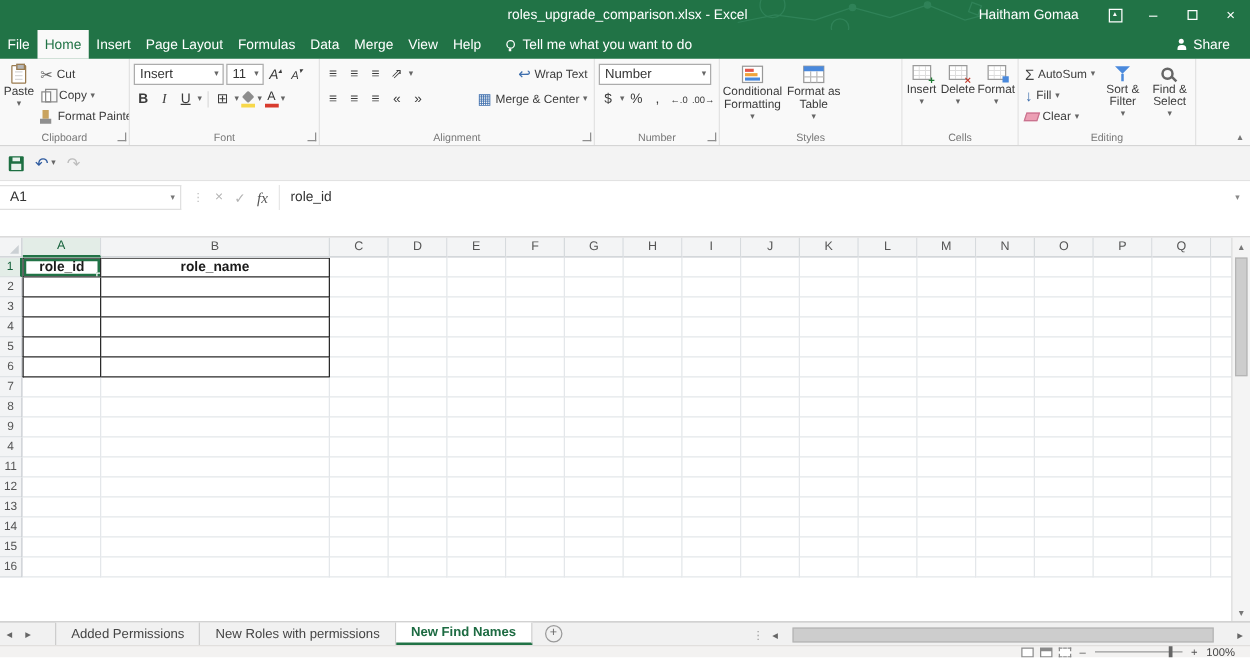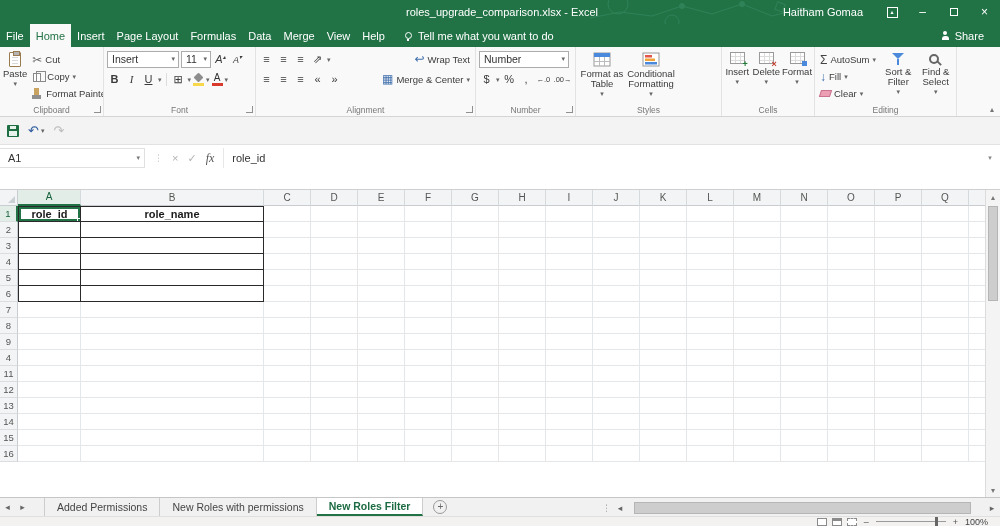--- a/index.html
+++ b/index.html
@@ -343,36 +343,36 @@
         </div>
       </div>
       <span class="glabel">Number</span>
       <span class="launcher"></span>
     </div>
 
     <div class="rgroup" style="width:146px">
       <div class="bigbtn" style="width:46px">
         <svg class="sico" width="18" height="15">
           <rect x="1" y="1" width="16" height="13" fill="#fff" stroke="#999"></rect>
+          <rect x="3" y="3" width="7" height="2.5" fill="#e2574c"></rect>
+          <rect x="3" y="6.5" width="10" height="2.5" fill="#f1a33a"></rect>
+          <rect x="3" y="10" width="12" height="2.5" fill="#4a89dc"></rect>
+        </svg>
+        <span class="bl">Conditional Formatting</span>
+        <span class="dd i-down"></span>
+      </div>
+      <div class="bigbtn" style="width:46px">
+        <svg class="sico" width="18" height="15">
+          <rect x="1" y="1" width="16" height="13" fill="#fff" stroke="#999"></rect>
           <rect x="1" y="1" width="16" height="4" fill="#4a89dc"></rect>
           <line x1="6.5" y1="5" x2="6.5" y2="14" stroke="#bbb"></line>
           <line x1="11.5" y1="5" x2="11.5" y2="14" stroke="#bbb"></line>
           <line x1="1" y1="9.5" x2="17" y2="9.5" stroke="#bbb"></line>
         </svg>
         <span class="bl">Format as Table</span>
-        <span class="dd i-down"></span>
-      </div>
-      <div class="bigbtn" style="width:46px">
-        <svg class="sico" width="18" height="15">
-          <rect x="1" y="1" width="16" height="13" fill="#fff" stroke="#999"></rect>
-          <rect x="3" y="3" width="7" height="2.5" fill="#e2574c"></rect>
-          <rect x="3" y="6.5" width="10" height="2.5" fill="#f1a33a"></rect>
-          <rect x="3" y="10" width="12" height="2.5" fill="#4a89dc"></rect>
-        </svg>
-        <span class="bl">Conditional Formatting</span>
         <span class="dd i-down"></span>
       </div>
       <span class="glabel">Styles</span>
     </div>
 
     <div class="rgroup" style="width:93px">
       <div class="bigbtn" style="width:28px">
         <span class="cellsgrid badge-plus"></span>
         <span class="bl">Insert</span>
         <span class="dd i-down"></span>
@@ -818,21 +818,21 @@
     </div>
     <span class="varr i-down"></span>
   </div>
 
   <div id="sheetbar">
     <span class="snav i-left"></span>
     <span class="snav i-right"></span>
     <div id="sheet-tabs">
         <div class="stab">Added Permissions</div>
         <div class="stab">New Roles with permissions</div>
-        <div class="stab active">New Roles Filter</div>
+        <div class="stab active">New Find Names</div>
       </div>
     <span class="addsheet">
         <span class="i-plus"></span>
       </span>
     <div class="hscroll">
       <span class="hsplit i-dots"></span>
       <span class="harr i-left"></span>
       <div class="htrack">
         <div class="hthumb"></div>
       </div>

